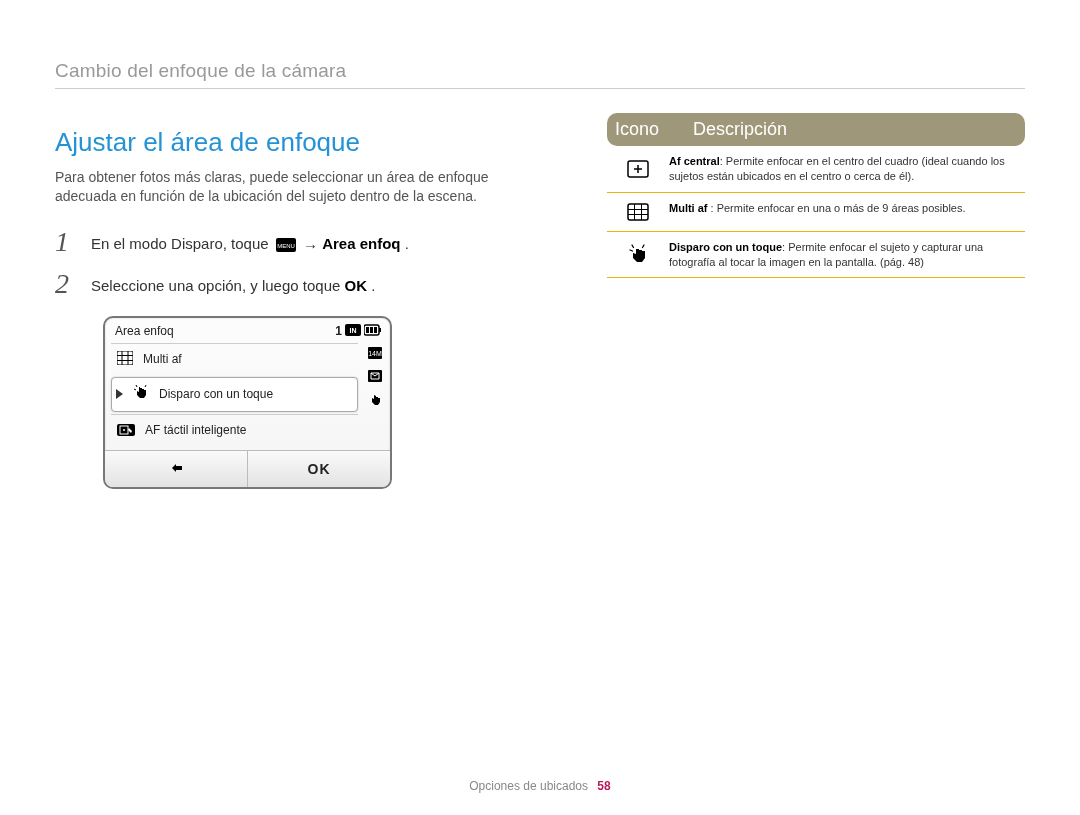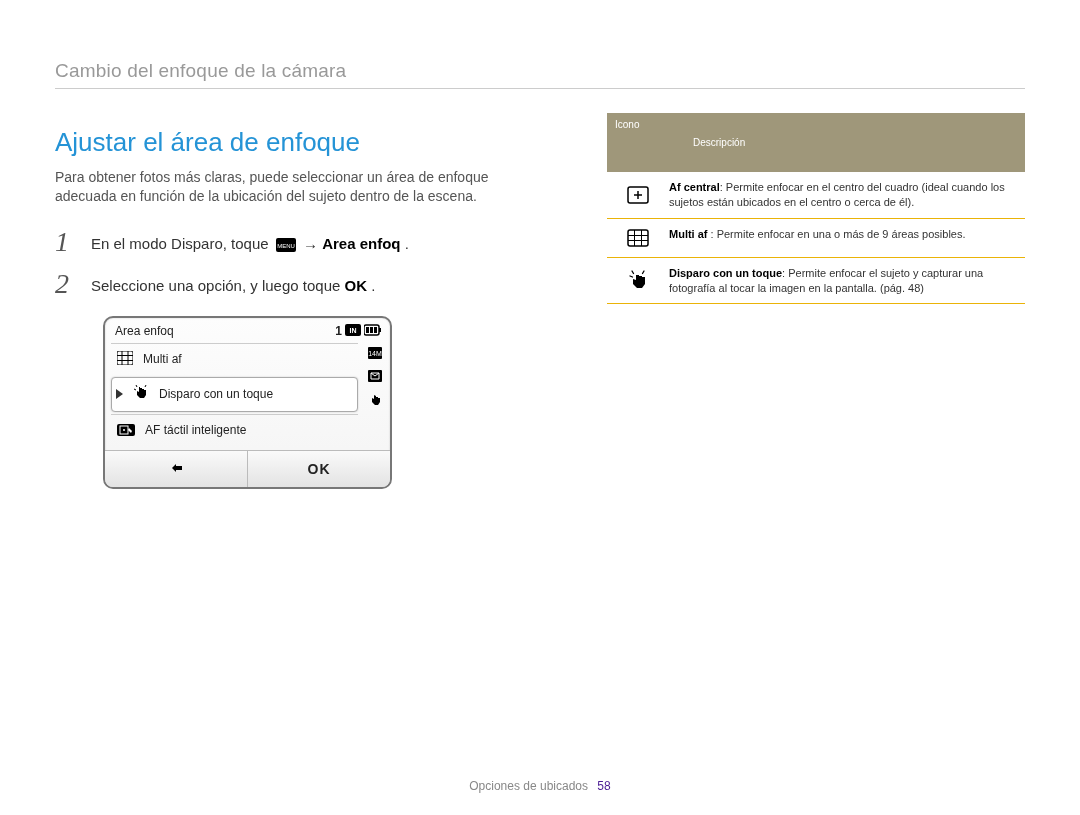--- a/index.html
+++ b/index.html
@@ -128,25 +128,26 @@
     font-size: 18px;
     line-height: 14px;
   }
   .cam-btn.ok { border-bottom-right-radius: 8px; letter-spacing: 1px; }
 
   
   .tbl-head {
     display: flex;
     background: #9f977a;
     color: #fff;
-    font-size: 10px;
+    font-size: 18px;
     margin-top: 4px;
+    border-radius: 10px;
   }
   .th-icon { width: 62px; padding: 6px 8px; }
-  .th-desc { flex:1; padding: 24px 8px; }
+  .th-desc { flex:1; padding: 6px 8px; }
   .tbl-row {
     display: flex;
     border-bottom: 1px solid #eab308;
     font-size: 11px;
     color: #333;
   }
   .td-icon {
     width: 62px;
     display:flex; align-items:center; justify-content:center;
     padding: 10px 0;
@@ -163,21 +164,21 @@
 
   
   .footer {
     position: absolute;
     left: 0; right: 0;
     bottom: 22px;
     text-align: center;
     font-size: 12px;
     color: #888;
   }
-  .footer .pg { font-weight: 400; color:#4c1d95; margin-left: 6px; }
+  .footer .pg { font-weight: 700; color:#be185d; margin-left: 6px; }
 </style>
 </head>
 <body>
 
 <div class="page">
 
   <div class="breadcrumb">Cambio del enfoque de la cámara</div>
 
   <div class="cols">
 

